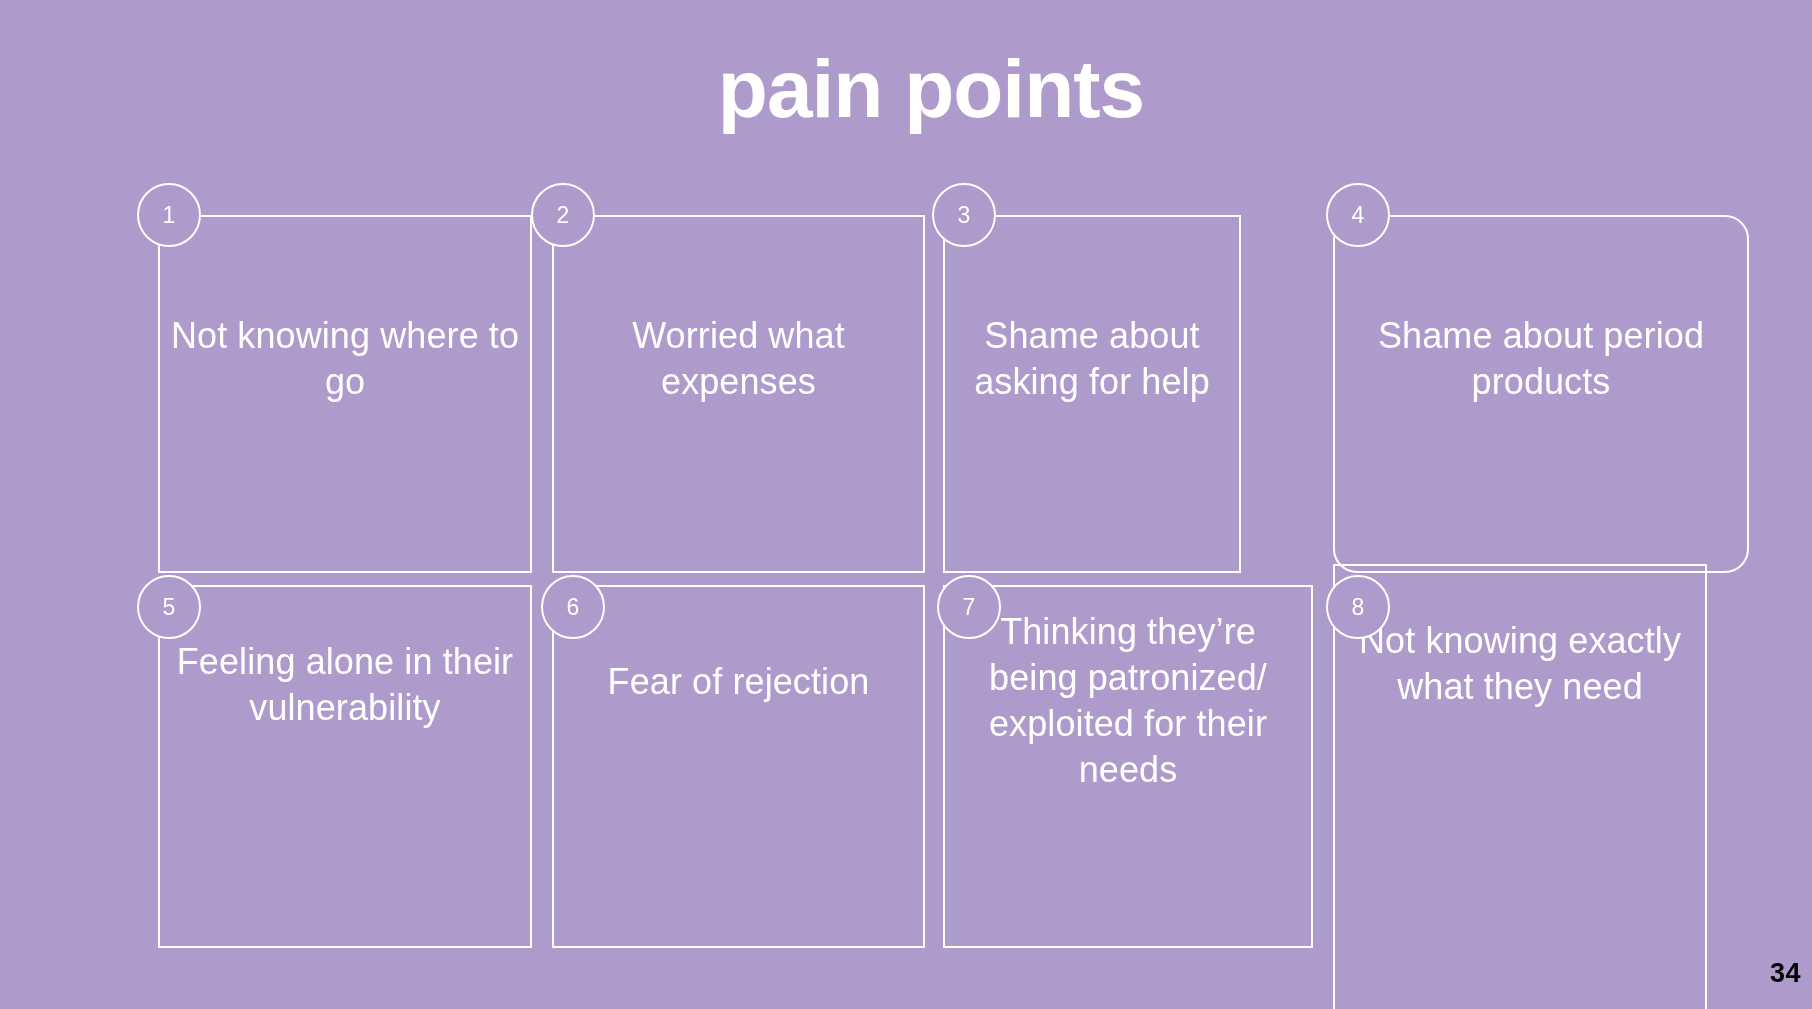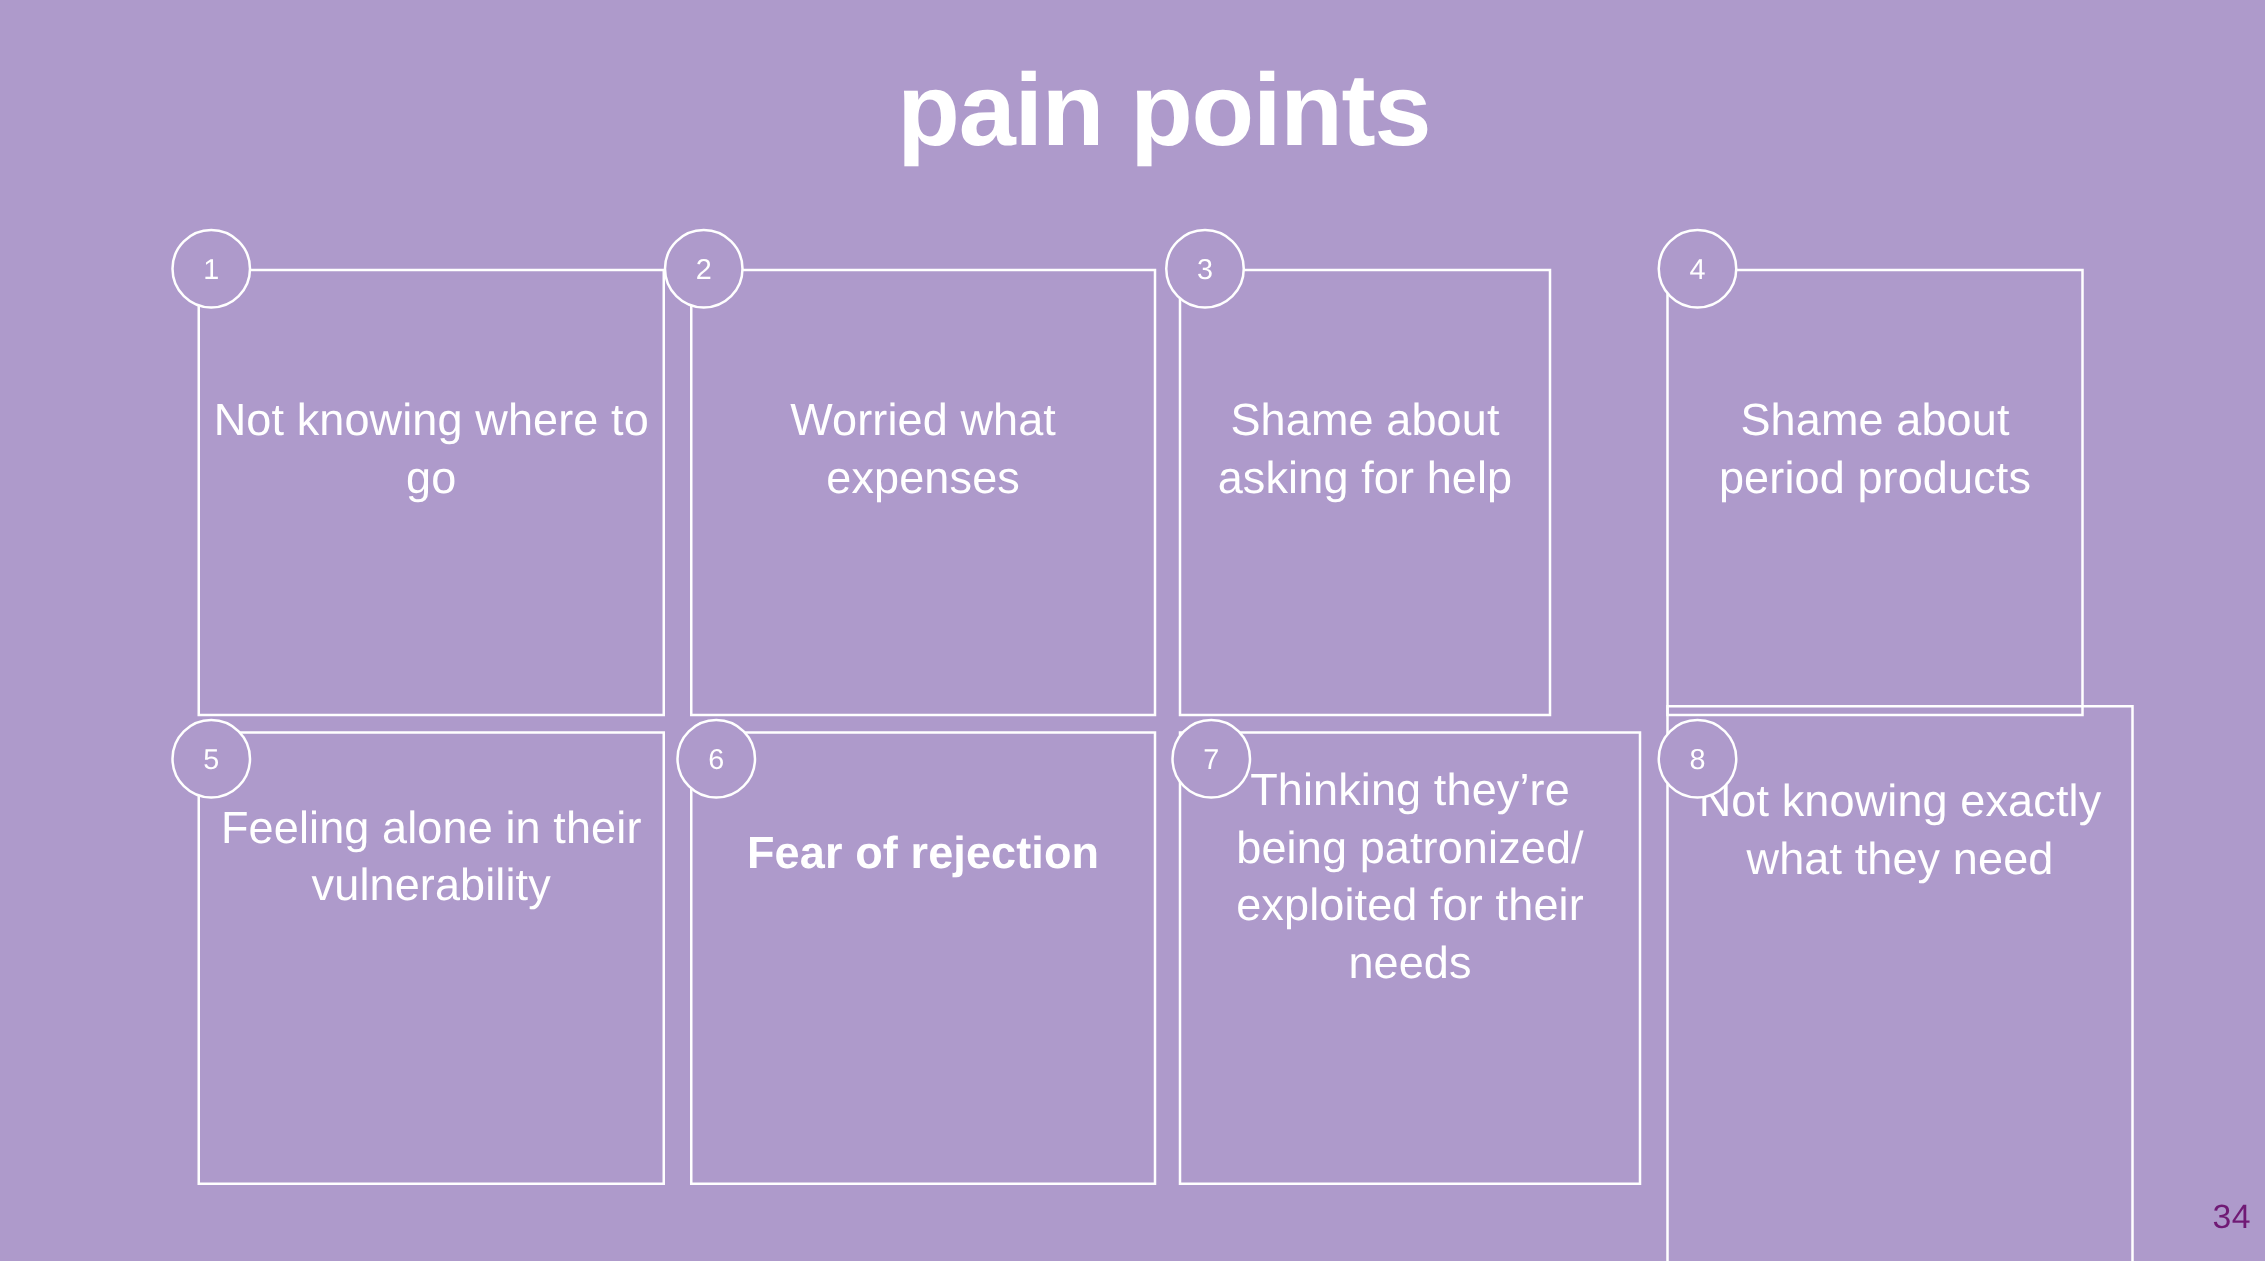--- a/index.html
+++ b/index.html
@@ -71,23 +71,23 @@
     text-align: center;
     font-weight: 400;
     z-index: 5;
   }
 
   
   #page-number {
     position: absolute;
     right: 36px;
     bottom: 20px;
-    color: #701a75;
+    color: #000000;
     font-size: 27px;
-    font-weight: normal;
+    font-weight: bold;
     letter-spacing: 0.5px;
   }
 </style>
 </head>
 <body>
 
 <div id="slide">
 
   <div id="slide-title">pain points</div>
 
@@ -99,32 +99,32 @@
   <div class="card row1" style="left:527px; top:215px; width:373px; height:358px;">
     <div class="card-text">Worried what expenses</div>
   </div>
   <div class="num-circle" style="left:506px; top:183px;">2</div>
 
   <div class="card row1" style="left:918px; top:215px; width:298px; height:358px;">
     <div class="card-text">Shame about asking for help</div>
   </div>
   <div class="num-circle" style="left:907px; top:183px;">3</div>
 
-  <div class="card row1" style="left:1308px; top:215px; width:334px; height:358px;">
+  <div class="card row1" style="left:1308px; top:215px; width:416px; height:358px;border-radius:24px;">
     <div class="card-text">Shame about period products</div>
   </div>
   <div class="num-circle" style="left:1301px; top:183px;">4</div>
 
   <div class="card row2" style="left:133px; top:585px; width:374px; height:363px;">
     <div class="card-text">Feeling alone in their vulnerability</div>
   </div>
   <div class="num-circle" style="left:112px; top:575px;">5</div>
 
   <div class="card row2" style="left:527px; top:585px; width:373px; height:363px;">
-    <div class="card-text" style="top:72px;font-weight:bold;">Fear of rejection</div>
+    <div class="card-text" style="top:72px;">Fear of rejection</div>
   </div>
   <div class="num-circle" style="left:516px; top:575px;">6</div>
 
   <div class="card row2" style="left:918px; top:585px; width:370px; height:363px;">
     <div class="card-text" style="top:22px; left:24px; right:24px;">Thinking they’re being patronized/ exploited for their needs</div>
   </div>
   <div class="num-circle" style="left:912px; top:575px;">7</div>
 
   <div class="card row2" style="left:1308px; top:564px; width:374px; height:452px;">
     <div class="card-text">Not knowing exactly what they need</div>

